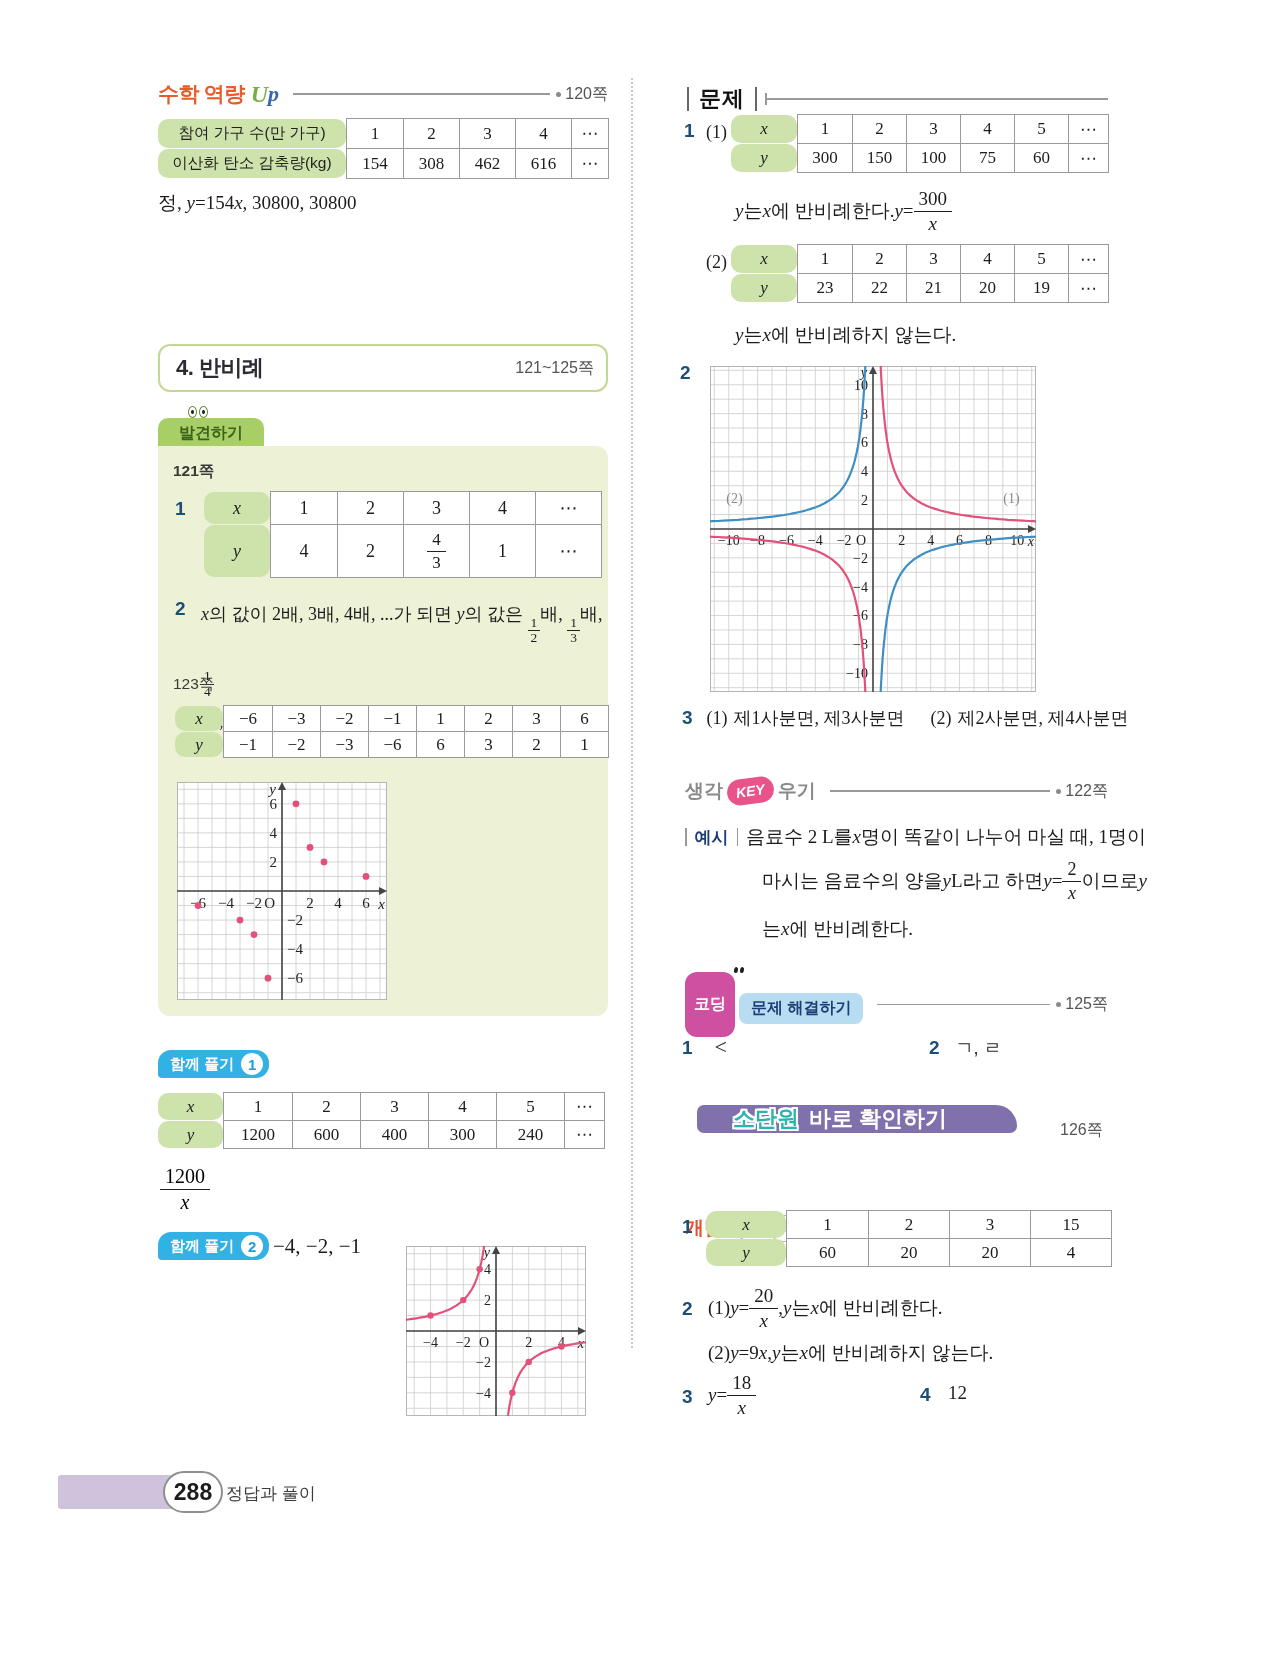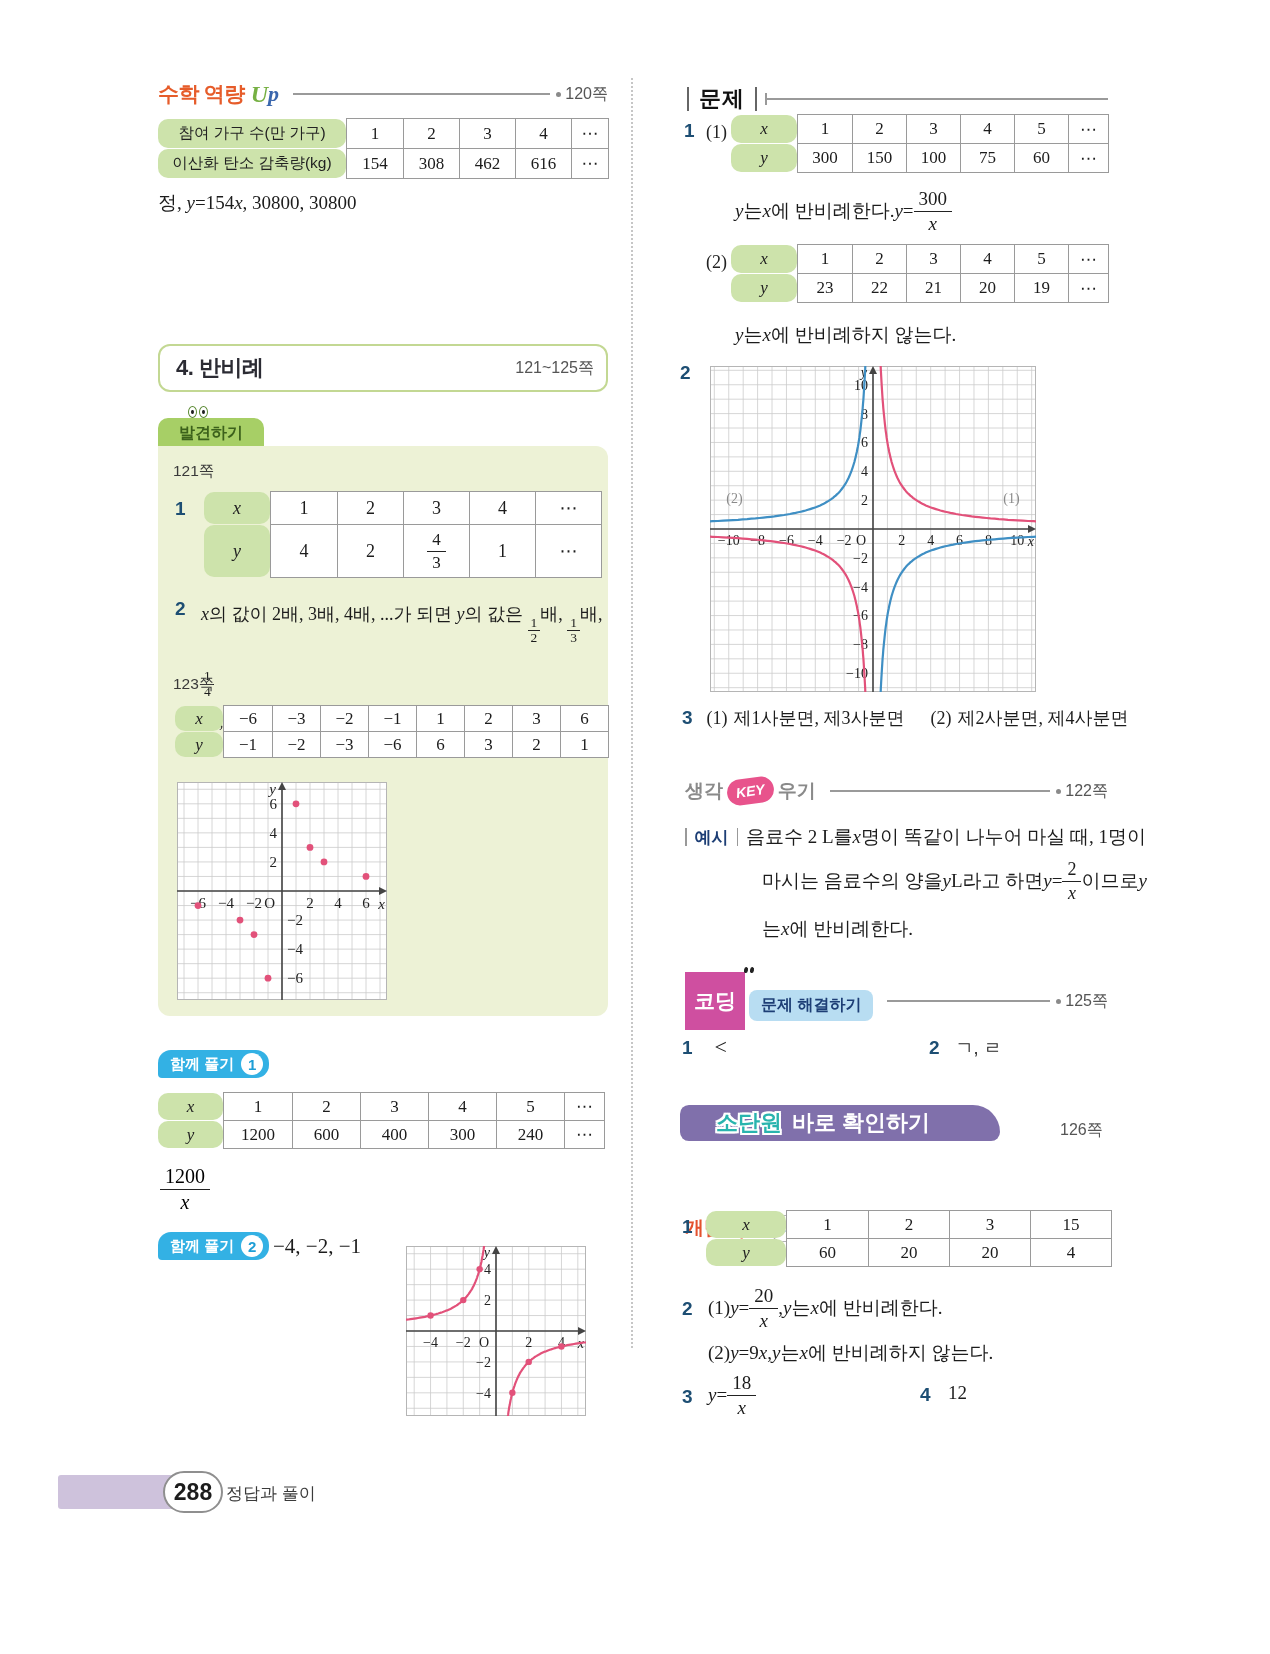--- a/index.html
+++ b/index.html
@@ -77,22 +77,22 @@
   .mathline { display:flex; align-items:center; font-size:19px; color:#1c1c1c; }
 
   .thinkrow { display:flex; align-items:center; }
   .think-pre { color:#8a8a8a; font-weight:bold; font-size:19px; font-family:"Liberation Sans", sans-serif; }
   .keyblob { background:#e8538c; color:#fff; font-weight:bold; font-style:italic; font-size:14px;
              padding:5px 9px; border-radius:14px; transform:rotate(-8deg); margin:0 4px;
              font-family:"Liberation Sans", sans-serif; }
   .exlabel { color:#1d3e75; font-weight:bold; font-size:17px; font-family:"Liberation Sans", sans-serif; margin:0 8px; }
   .vbar-sm { width:1.5px; height:18px; background:#999; flex:none; }
 
-  .codingbadge1 { position:relative; background:#cf4fa0; color:#fff; font-weight:bold; font-size:21px;
-                  padding:15px 9px; border-radius:0; font-family:"Liberation Sans", sans-serif; }
+  .codingbadge1 { position:relative; background:#cf4fa0; color:#fff; font-weight:bold; font-size:16px;
+                  padding:22px 9px; border-radius:12px; font-family:"Liberation Sans", sans-serif; }
   .ceyes { position:absolute; top:-5px; right:-8px; display:flex; gap:2px; }
   .ceye { width:3.5px; height:6px; background:#222; border-radius:50%; transform:rotate(12deg); }
   .codingbadge2 { background:#b8ddf2; color:#1d3e75; font-weight:bold; font-size:16px; padding:5px 12px;
                   border-radius:8px; margin-left:4px; margin-top:8px; font-family:"Liberation Sans", sans-serif; }
 
   .banner { background:#8070ab; border-radius:18px 55px 18px 18px; display:flex; align-items:center; }
   .banner .b1 { color:#29b4ae; font-weight:bold; font-size:22px; margin-left:36px;
                 font-family:"Liberation Sans", sans-serif;
                 text-shadow:-2px -2px 0 #fff, 2px -2px 0 #fff, -2px 2px 0 #fff, 2px 2px 0 #fff,
                             0 -2px 0 #fff, 0 2px 0 #fff, -2px 0 0 #fff, 2px 0 0 #fff; }
@@ -167,21 +167,21 @@
 
   <div class="abs dtab" style="left:158px; top:418px; width:106px; height:30px;">
     <span class="eyes">
         <span class="eye"></span>
         <span class="eye"></span>
       </span>
     <span>발견하기</span>
   </div>
   <div class="abs dbox" style="left:158px; top:446px; width:450px; height:570px;">
 
-    <div class="abs innerpageref" style="left:15px; top:15px;">121쪽</div>
+    <div class="abs innerpageref" style="left:15px; top:15px;font-weight:bold;">121쪽</div>
 
     <div class="abs marker" style="left:17px; top:52px;">1</div>
 
     <div class="abs ktable" style="left:46px; top:45px;">
       <div class="krow">
         <div class="kpill" style="width:66px; height:32px; font-size:18px;">
             <i>x</i>
           </div>
         <div class="kcells" style="height:34px;">
           <div class="kcell" style="width:66px; font-size:18px;">1</div>
@@ -658,21 +658,21 @@
     <span class="enddot"></span>
     <span class="pageref">125쪽</span>
   </div>
   <div class="abs" style="left:682px; top:1034px; width:423px; display:flex; align-items:baseline;">
     <span class="marker">1</span>
     <span style="font-size:22px; color:#1c1c1c; margin-left:22px;">&lt;</span>
     <span class="marker" style="margin-left:202px;">2</span>
     <span style="font-size:18px; color:#1c1c1c; margin-left:16px; font-family:'Liberation Sans',sans-serif;">ㄱ, ㄹ</span>
   </div>
 
-  <div class="abs banner" style="left:680px; top:1105px; width:320px; height:36px;">
+  <div class="abs banner" style="left:697px; top:1105px; width:320px; height:28px;">
     <span class="b1">소단원</span>
     <span class="b2">바로 확인하기</span>
   </div>
   <div class="abs pageref" style="left:1056px; top:1120px;">126쪽</div>
 
   <div class="abs conceptrow" style="left:685px; top:1174px;">
     <span class="concept1">개념</span>
     <span class="concept2">쏙</span>
     <span class="arrow-ic"></span>
     <span class="quizbadge">

